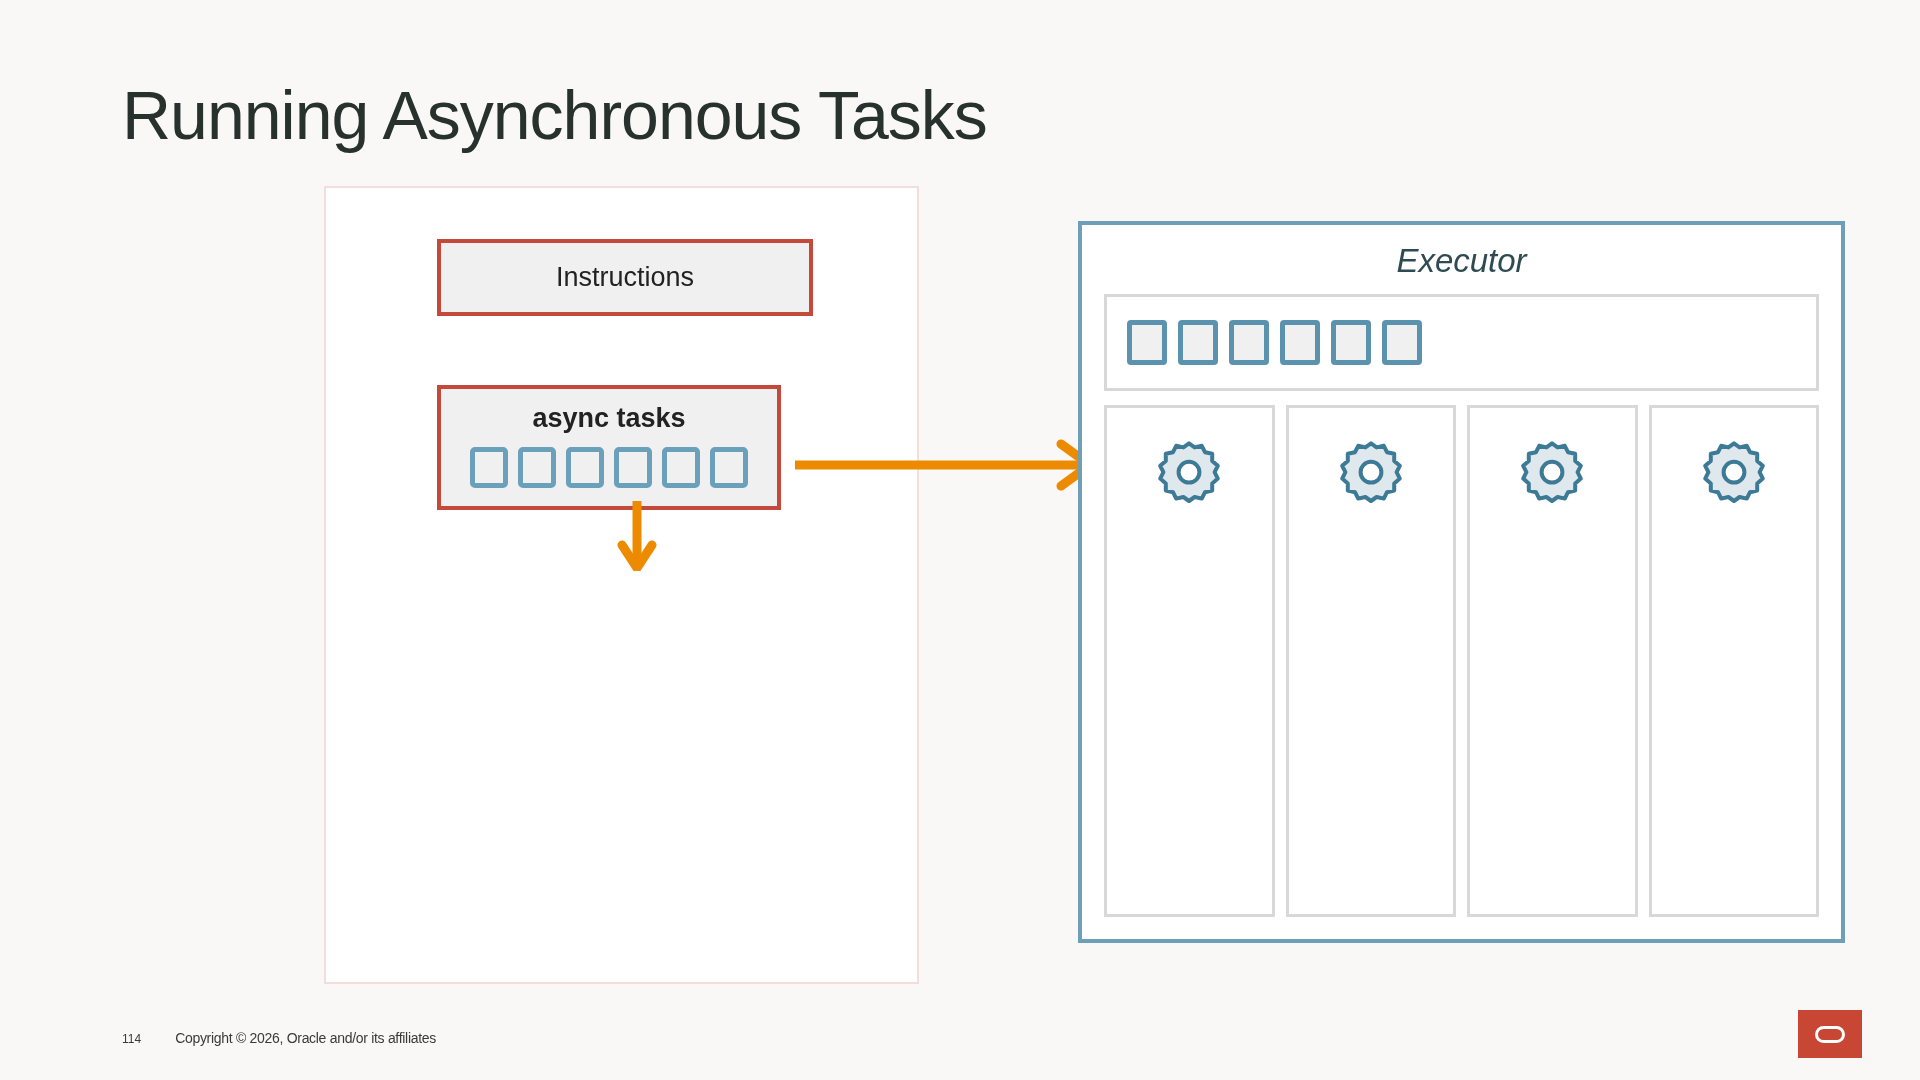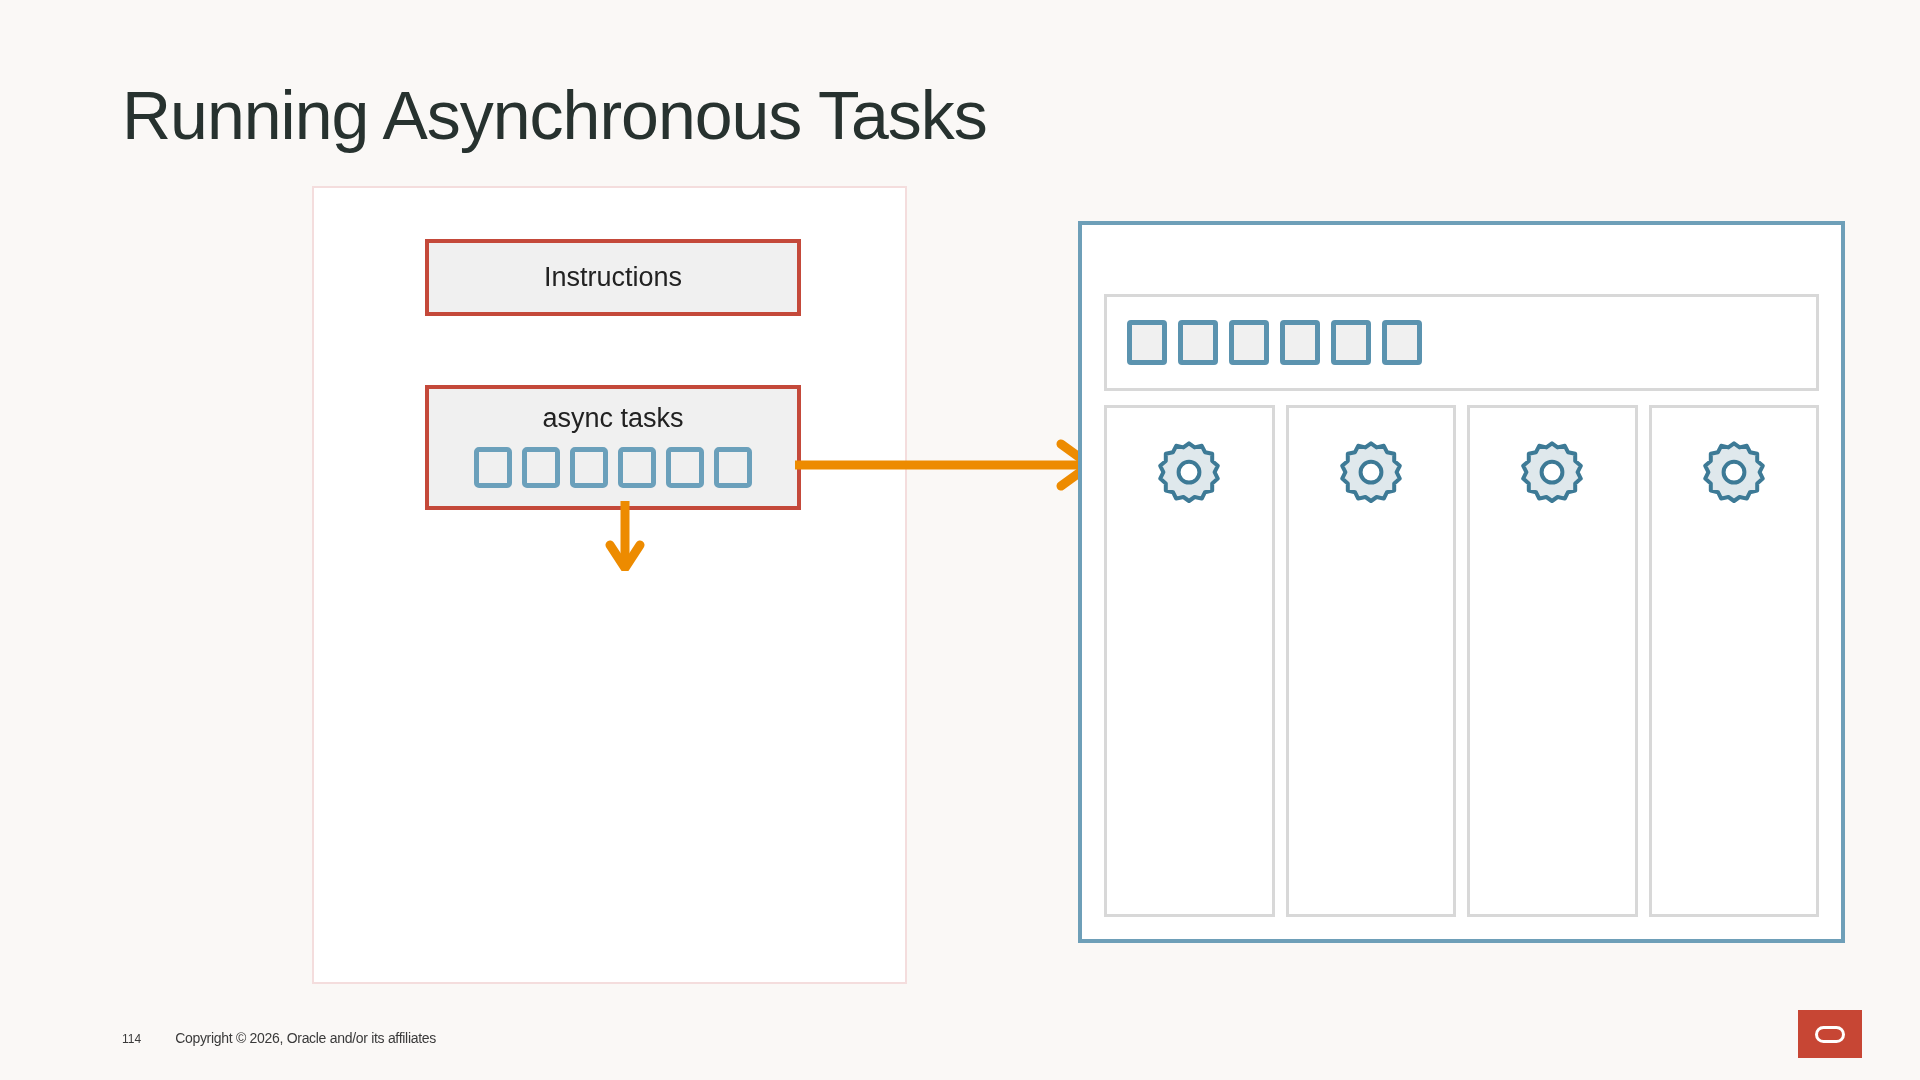--- a/index.html
+++ b/index.html
@@ -24,21 +24,21 @@
     font-weight: normal;
     color: #27322f;
     letter-spacing: -1px;
     font-stretch: condensed;
     white-space: nowrap;
   }
 
   
   #producer-panel {
     position: absolute;
-    left: 312px;
+    left: 324px;
     top: 186px;
     width: 595px;
     height: 798px;
     background: #ffffff;
     border: 2px solid #f4dddd;
     box-sizing: border-box;
   }
 
   .red-box {
     position: absolute;
@@ -54,23 +54,24 @@
     left: 111px;
     top: 51px;
     width: 376px;
     height: 77px;
     justify-content: center;
   }
 
   #async-tasks-box {
     left: 111px;
     top: 197px;
-    width: 376px;
+    width: 344px;
     height: 125px;
     justify-content: flex-start;
+    font-weight: bold;
   }
 
   .box-label {
     font-size: 27px;
     color: #222222;
     line-height: 1;
     white-space: nowrap;
   }
   #instructions-box .box-label { margin: 0; }
   #async-tasks-box .box-label { margin-top: 16px; }
@@ -240,20 +241,21 @@
   </svg>
 </div>
 
 <svg id="right-arrow" viewBox="0 0 300 60">
   <line x1="0" y1="30" x2="294" y2="30" stroke="#ED8B00" stroke-width="9"></line>
   <polyline points="266,9 295,30 266,51" fill="none" stroke="#ED8B00" stroke-width="9" stroke-linecap="round" stroke-linejoin="round"></polyline>
 </svg>
 
 <div id="executor-panel">
 
+  <div id="executor-title">Executor</div>
 
   <div id="executor-queue">
     <div class="queue-square"></div>
     <div class="queue-square"></div>
     <div class="queue-square"></div>
     <div class="queue-square"></div>
     <div class="queue-square"></div>
     <div class="queue-square"></div>
   </div>
 

